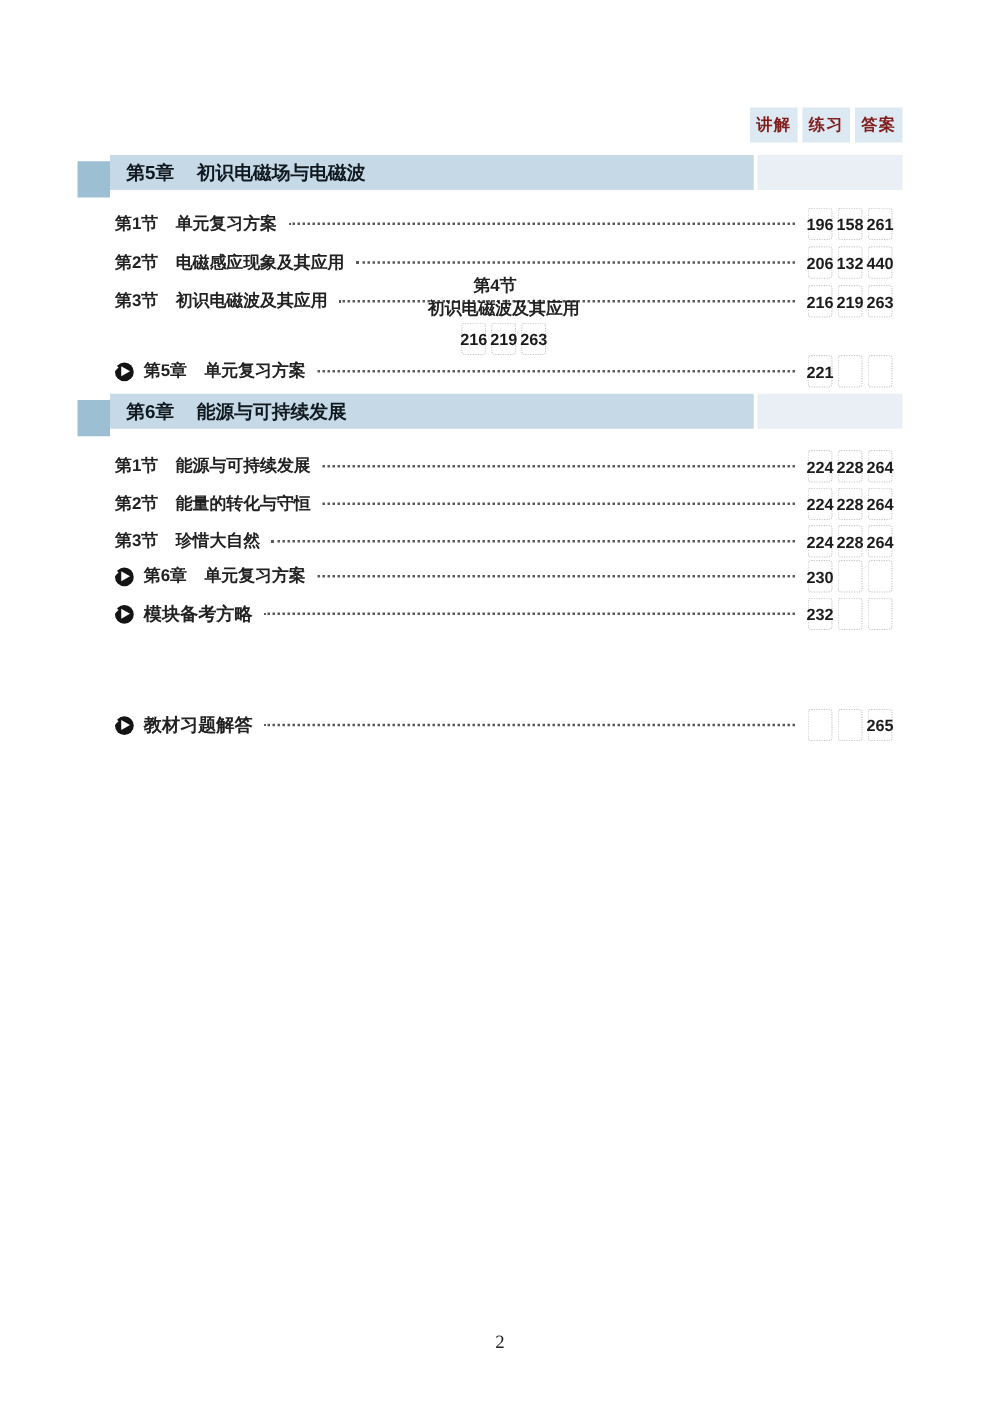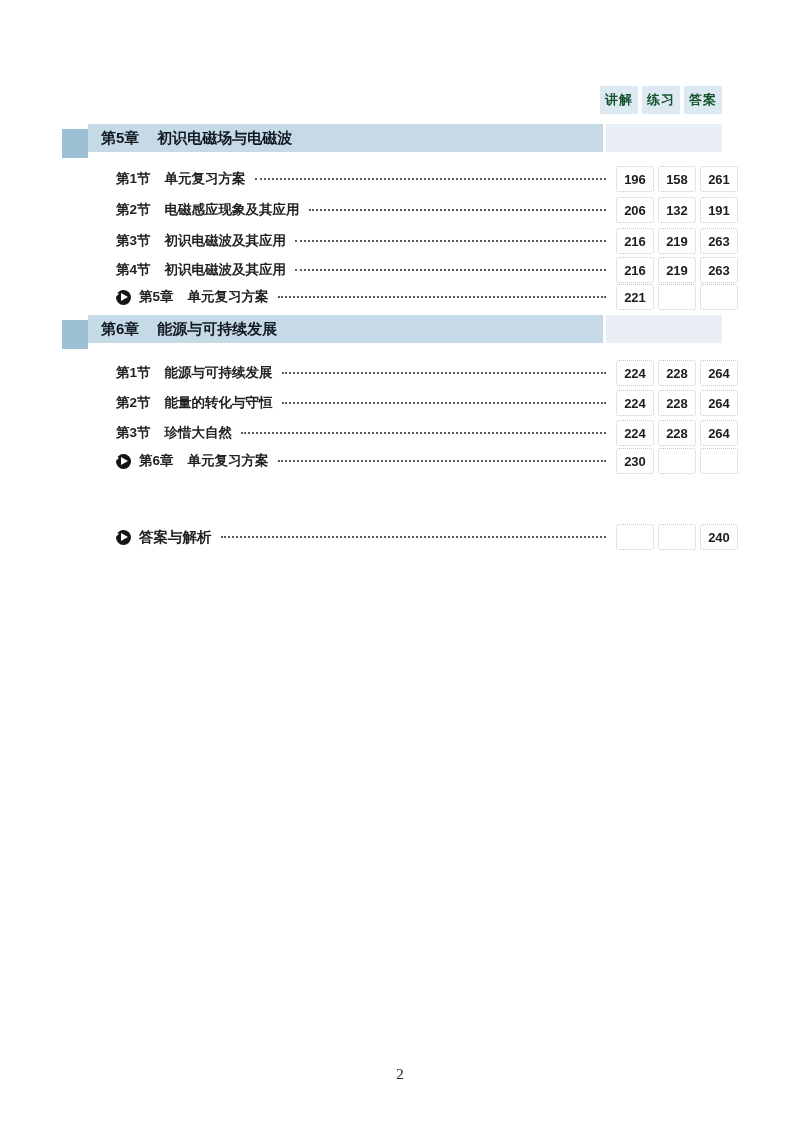--- a/index.html
+++ b/index.html
@@ -6,47 +6,47 @@
   html,body { background:#ffffff; }
   body { font-family:"Liberation Sans", sans-serif; color:#1e1e1e; }
   .page {
     position:relative; width:800px; height:1125px; background:#ffffff;
     overflow:hidden; margin:0 auto;
   }
 
   
   .colheads { position:absolute; left:600px; top:86px; display:flex; gap:4px; }
   .colhead {
-    width:38px; height:28px; background:#dce9f2; color:#14532d;
+    width:38px; height:28px; background:#dce9f2; color:#7f1d1d;
     font-size:13px; font-weight:bold; display:flex; align-items:center; justify-content:center;
     letter-spacing:1px;
     font-family:Liberation Mono, monospace;
   }
 
   
   .chapbar-accent { position:absolute; width:26px; height:29px; background:#9cbfd4; }
   .chapbar {
     position:absolute; left:88px; width:515px; height:28px; background:#c5d9e6;
     display:flex; align-items:center; padding-left:13px;
     font-size:15px; font-weight:bold; color:#101820;
   }
   .chapbar .no { margin-right:18px; }
   .chapbar-ext { position:absolute; left:606px; width:116px; height:28px; background:#e9eff4; }
 
   
   .row {
-    position:absolute; left:116px; width:622px; height:28px;
+    position:absolute; left:92px; width:622px; height:28px;
     display:flex; align-items:center; font-size:13.5px; font-weight:bold; color:#222;justify-content:flex-end;
   }
   .secno { margin-right:14px; white-space:nowrap; }
   .sectitle { white-space:nowrap; }
   .dots { flex:1; height:0; border-bottom:2px dotted #5a5a5a; margin:0 10px 0 9px; }
   .cells { display:flex; gap:4px; }
   .cell {
-    width:38px; height:26px; border:1px dotted #c3c8cc; border-radius:3px;
+    width:20px; height:26px; border:1px dotted #c3c8cc; border-radius:3px;
     display:flex; align-items:center; justify-content:center;
     font-size:13px; font-weight:bold; color:#1c1c1c; background:#fff;
   }
 
   
   .play {
     width:15px; height:15px; border-radius:50%; background:#141414;
     position:relative; margin-right:8px; flex:0 0 auto;
   }
   .play::before {
@@ -93,36 +93,36 @@
     </span>
   </div>
 
   <div class="row" style="top:196px;">
     <span class="secno">第2节</span>
     <span class="sectitle">电磁感应现象及其应用</span>
     <span class="dots"></span>
     <span class="cells">
       <span class="cell">206</span>
       <span class="cell">132</span>
-      <span class="cell">191</span>
+      <span class="cell">440</span>
     </span>
   </div>
 
   <div class="row" style="top:227px;">
     <span class="secno">第3节</span>
     <span class="sectitle">初识电磁波及其应用</span>
     <span class="dots"></span>
     <span class="cells">
       <span class="cell">216</span>
       <span class="cell">219</span>
       <span class="cell">263</span>
     </span>
   </div>
 
-  <div class="row" style="top:256px;">
+  <div class="row" style="top:256px;flex-direction:column;">
     <span class="secno">第4节</span>
     <span class="sectitle">初识电磁波及其应用</span>
     <span class="dots"></span>
     <span class="cells">
       <span class="cell">216</span>
       <span class="cell">219</span>
       <span class="cell">263</span>
     </span>
   </div>
 
@@ -183,28 +183,38 @@
     <span class="secno">第6章</span>
     <span class="sectitle">单元复习方案</span>
     <span class="dots"></span>
     <span class="cells">
       <span class="cell">230</span>
       <span class="cell"></span>
       <span class="cell"></span>
     </span>
   </div>
 
-
-  <div class="row extra" style="top:523px;">
-    <span class="play"></span>
-    <span class="sectitle">答案与解析</span>
-    <span class="dots"></span>
-    <span class="cells">
-      <span class="cell"></span>
-      <span class="cell"></span>
-      <span class="cell">240</span>
-    </span>
-  </div>
-
+  <div class="row extra" style="top:477px;">
+    <span class="play"></span>
+    <span class="sectitle">模块备考方略</span>
+    <span class="dots"></span>
+    <span class="cells">
+      <span class="cell">232</span>
+      <span class="cell"></span>
+      <span class="cell"></span>
+    </span>
+  </div>
+
+
+  <div class="row extra" style="top:566px;">
+    <span class="play"></span>
+    <span class="sectitle">教材习题解答</span>
+    <span class="dots"></span>
+    <span class="cells">
+      <span class="cell"></span>
+      <span class="cell"></span>
+      <span class="cell">265</span>
+    </span>
+  </div>
 
   <div class="pagenum">2</div>
 
 </div>
 
 </body></html>

